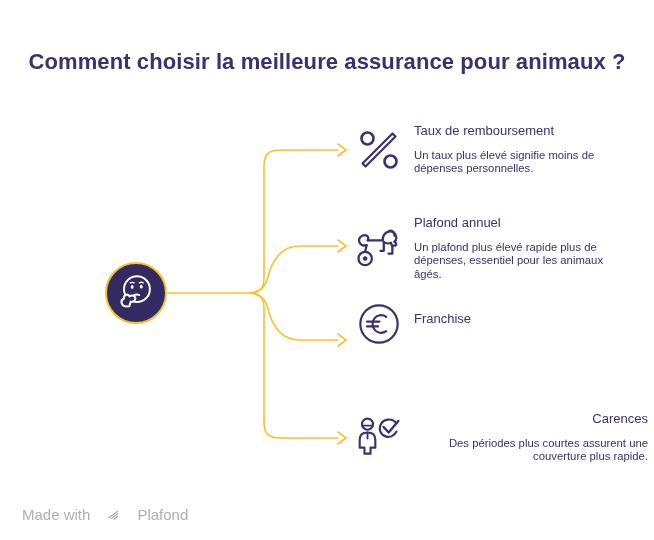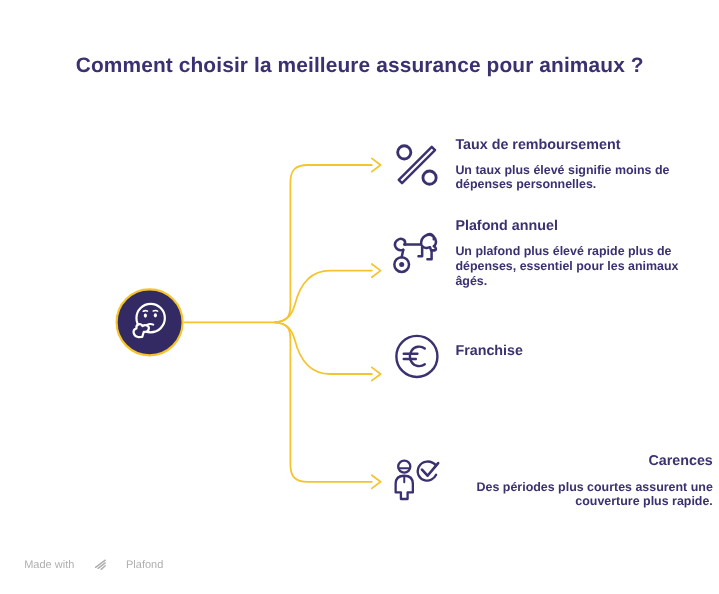--- a/index.html
+++ b/index.html
@@ -14,21 +14,21 @@
   body{
     width:654px;height:540px;
     background:var(--background);
     font-family:"Liberation Sans", sans-serif;
     position:relative;overflow:hidden;
   }
   .stage{position:absolute;inset:0;width:654px;height:540px;}
   .page-title{
     position:absolute;top:49px;left:0;width:654px;
     text-align:center;
-    font-size:19px;font-weight:700;letter-spacing:.1px;
+    font-size:22px;font-weight:700;letter-spacing:.1px;
     color:var(--ink);
     margin:0;
   }
   .connectors{position:absolute;left:0;top:0;width:654px;height:540px;pointer-events:none;}
   .connectors path{fill:none;stroke:var(--accent);stroke-width:1.6;stroke-linecap:round;stroke-linejoin:round;}
   .center-node{
     position:absolute;left:105px;top:262px;
     width:62px;height:62px;border-radius:50%;
     background:var(--node-fill);
     border:2px solid var(--accent);
@@ -37,31 +37,31 @@
   .center-node svg{display:block;}
   .item{
     position:absolute;left:356px;width:292px;
     display:flex;align-items:center;gap:12px;
   }
   .item-icon{flex:0 0 46px;width:46px;display:flex;align-items:center;justify-content:center;color:var(--ink);}
   .item-icon svg{display:block;}
   .item-text{flex:1 1 auto;}
   .item-title{
     margin:0 0 10px 0;
-    font-size:13px;font-weight:700;color:var(--ink);line-height:1.2;
+    font-size:13px;font-weight:400;color:var(--ink);line-height:1.2;
   }
   .item-desc{
     margin:0;
-    font-size:11.3px;font-weight:700;color:var(--ink);
+    font-size:11.3px;font-weight:400;color:var(--ink);
     line-height:1.22;white-space:pre-line;
   }
   .footer-badge{
     position:absolute;left:22px;top:506px;
-    display:flex;align-items:flex-end;gap:17px;
-    color:var(--footer-gray);font-size:10px;font-weight:500;
+    display:flex;align-items:center;gap:17px;
+    color:var(--footer-gray);font-size:15px;font-weight:500;
     text-decoration:none;cursor:pointer;
   }
   .footer-badge svg{display:block;}
   .ink-stroke{stroke:var(--ink);fill:none;stroke-linecap:round;stroke-linejoin:round;}
   .ink-fill{fill:var(--ink);stroke:none;}
   .face-stroke{stroke:#FFFFFF;fill:none;stroke-linecap:round;stroke-linejoin:round;}
 </style>
 </head>
 <body>
 
@@ -103,21 +103,21 @@
         <path class="ink-stroke" d="M5.5 35.5 L8.5 38.5 L38.5 8.5 L35.5 5.5 Z" stroke-width="2.2"></path>
       </svg>
     </div>
     <div class="item-text">
       <h2 class="item-title">Taux de remboursement</h2>
       <p class="item-desc">Un taux plus élevé signifie moins de
 dépenses personnelles.</p>
     </div>
   </div>
 
-  <div class="item" style="top:197px;">
+  <div class="item" style="top:215px;">
     <div class="item-icon">
       <svg width="46" height="42" viewBox="0 0 48 44">
         <circle class="ink-stroke" cx="9.5" cy="33" r="7" stroke-width="2.4"></circle>
         <circle class="ink-fill" cx="9.5" cy="33" r="2.4"></circle>
         <path class="ink-stroke" d="M9.5 26 L11 19" stroke-width="2.4"></path>
         <path class="ink-stroke" d="M11 19 C4 21 1 14 5 10 C9 7 14 9 12.5 14" stroke-width="2.4"></path>
         <path class="ink-stroke" d="M12 14 H28" stroke-width="2.4"></path>
         <path class="ink-stroke" d="M28 14 C27.5 6 35 2.5 39.5 6 C43 8.8 43 13.5 40 15.5 C42 16.5 43 18.5 41 19.5 L37.5 19.5 L36.5 16.5 C34.5 17.5 31 17.5 29 15.5" stroke-width="2.4"></path>
         <path class="ink-stroke" d="M34 4.5 C37.5 2.5 41 5.5 40 9" stroke-width="2.2"></path>
         <path class="ink-stroke" d="M38 19.5 L38 28 L34 28" stroke-width="2.4"></path>

